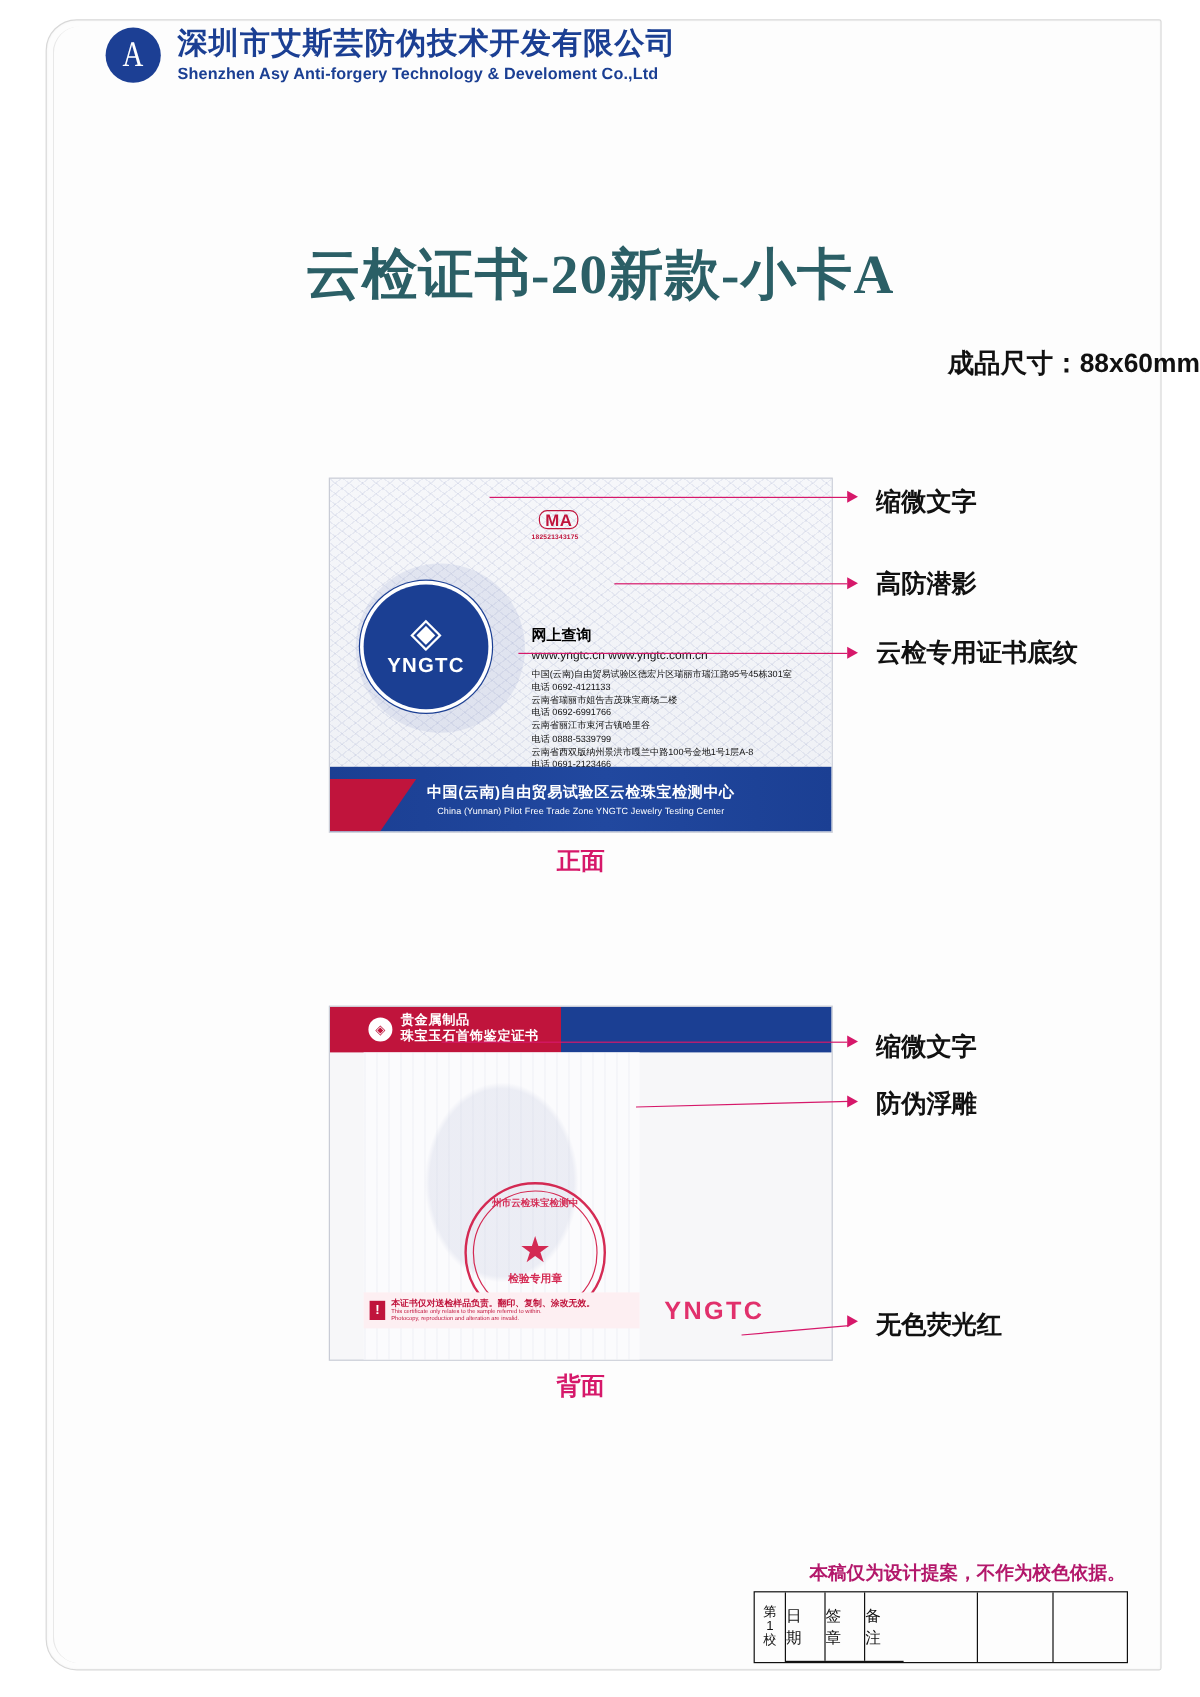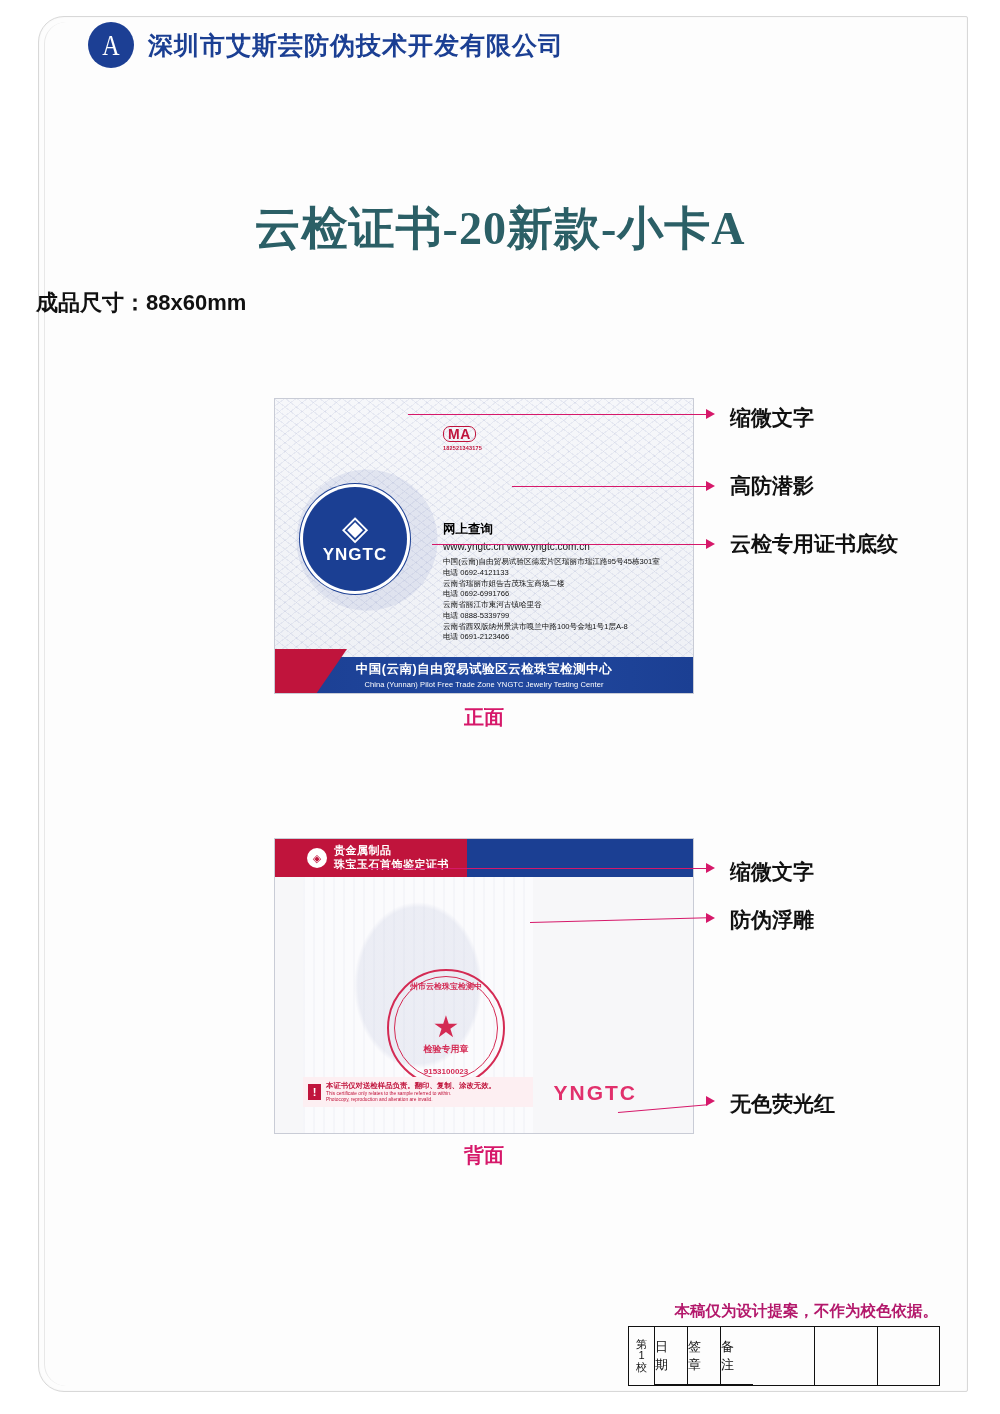--- a/index.html
+++ b/index.html
@@ -79,21 +79,21 @@
     text-align: center;
     font-family: "Liberation Serif", serif;
     font-size: 46px;
     font-weight: bold;
     color: #2b5f66;
     letter-spacing: 1px;
   }
   .doc-size {
     position: absolute;
     left: 0; right: 0; top: 288px;
-    text-align: left;
+    text-align: right;
     font-size: 22px;
     font-weight: bold;
     color: #111;
     font-family: "Liberation Sans", sans-serif;
     margin-left: 36px;
   }
 
   
   .card-front {
     position: absolute;
@@ -129,20 +129,21 @@
   .seal-circle .nm {
     font-size: 17px; font-weight: bold; letter-spacing: 1px;
     margin-top: 4px;
     font-family: "Liberation Sans", sans-serif;
   }
   .ma-mark {
     position: absolute;
     left: 168px; top: 26px;
     color: #c0143c;
     font-weight: bold;
+    text-align: right;
   }
   .ma-mark .ma-box {
     font-size: 14px;
     border: 1.5px solid #c0143c;
     border-radius: 7px;
     padding: 0 4px;
     display: inline-block;
     line-height: 14px;
     letter-spacing: 0.5px;
   }
@@ -156,21 +157,21 @@
   .fc-h {
     font-size: 12.5px; font-weight: bold; color: #000;
     font-family: "Liberation Sans", sans-serif;
   }
   .fc-sub { font-size: 7px; color: #333; margin-top: 1px; }
   .fc-line { font-size: 9px; margin-top: 3px; color: #111; letter-spacing: 0.1px; }
   .fc-link { font-size: 10px; color: #111; margin-top: 3px; }
   .fc-addr { font-size: 7.6px; line-height: 1.42; color: #111; }
   .front-footer {
     position: absolute; left: 0; right: 0; bottom: 0;
-    height: 36px;
+    height: 54px;
     background: linear-gradient(90deg, #1b3f93 0%, #21489f 55%, #1b3f93 100%);
     color: #fff;
     display: flex; flex-direction: column;
     align-items: center; justify-content: center;
   }
   .front-footer .ff-cn { font-size: 12.5px; font-weight: bold; letter-spacing: 0.5px; }
   .front-footer .ff-en { font-size: 7.5px; margin-top: 2px; letter-spacing: 0.1px; }
   .footer-ribbon {
     position: absolute; left: 0; bottom: 0;
     width: 72px; height: 44px;
@@ -208,21 +209,21 @@
   .back-body {
     position: absolute; left: 28px; top: 38px;
     width: 230px; height: 258px;
     background:
       radial-gradient(ellipse at 50% 42%, rgba(200,205,225,0.30) 0 60px, transparent 64px),
       repeating-linear-gradient(90deg, rgba(190,195,215,0.10) 0 2px, transparent 2px 10px),
       #fbfbfd;
   }
   .round-stamp {
     position: absolute;
-    left: 84px; top: 92px;
+    left: 84px; top: 108px;
     width: 118px; height: 118px;
     border-radius: 50%;
     border: 2.5px solid #d21a46;
     color: #d21a46;
     opacity: 0.92;
   }
   .round-stamp .inner {
     position: absolute; inset: 5px;
     border-radius: 50%;
     border: 1px solid #d21a46;
@@ -345,20 +346,21 @@
 <div class="page">
   <div class="paper-edge"></div>
   <div class="paper-edge2"></div>
 
   <div class="header">
     <div class="logo-badge">
       <span class="glyph">A</span>
     </div>
     <div class="header-texts">
       <div class="hdr-cn">深圳市艾斯芸防伪技术开发有限公司</div>
+      <div class="hdr-en">Shenzhen Asy Anti-forgery Technology &amp; Develoment Co.,Ltd</div>
     </div>
   </div>
 
   <div class="doc-title">云检证书-20新款-小卡A</div>
   <div class="doc-size">成品尺寸：88x60mm</div>
 
   <div class="card-front">
     <div class="guilloche"></div>
 
     <div class="seal-circle">

